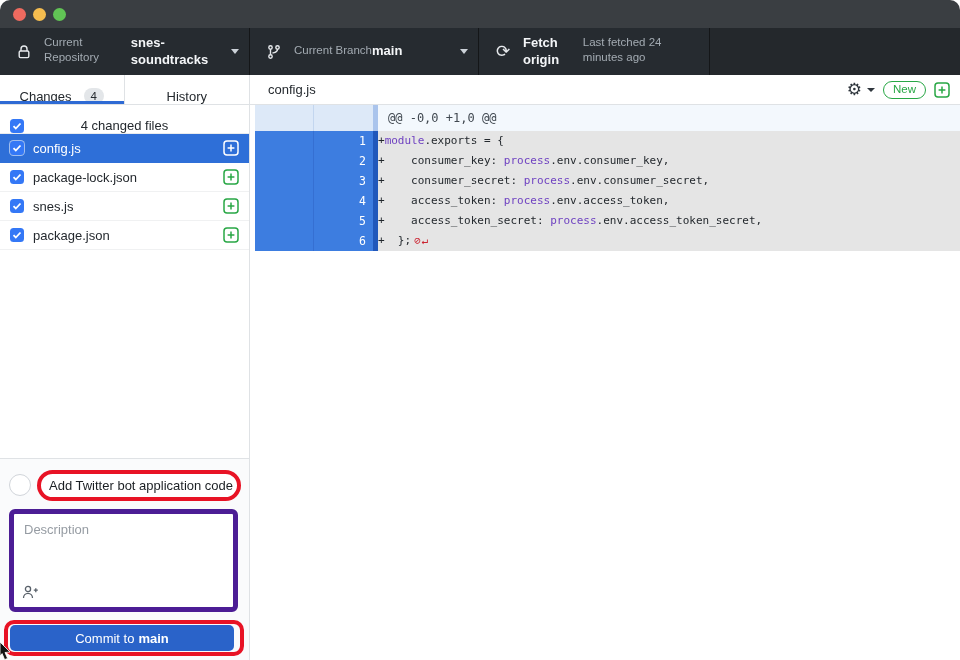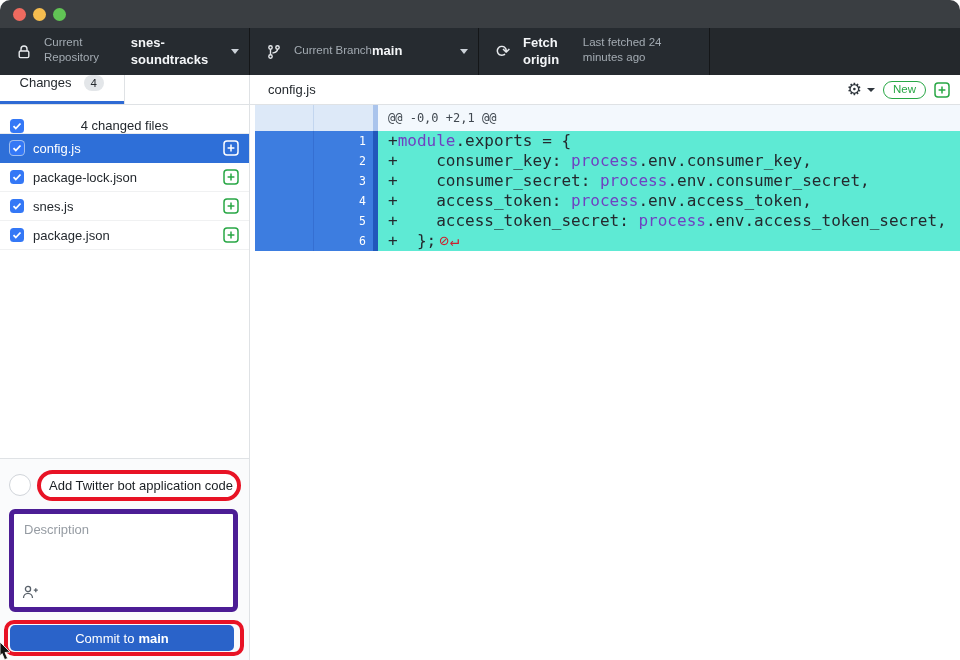--- a/index.html
+++ b/index.html
@@ -28,21 +28,21 @@
   .tb-label { font-size:11.5px; color:#a3abb2; }
   .tb-value { font-size:13px; font-weight:bold; color:#f4f6f8; }
   .tb-title { font-size:13px; font-weight:bold; color:#f4f6f8; }
   .tb-sub   { font-size:11.5px; color:#a3abb2; }
   .tb-chevron { margin-left:auto; width:0; height:0; border-left:4.5px solid transparent; border-right:4.5px solid transparent; border-top:5px solid #ccd2d8; }
   .sync-glyph { font-size:17px; color:#e7eaed; line-height:1; }
 
   
   .sidebar { position:absolute; left:0; top:75px; width:250px; bottom:0; background:#ffffff; border-right:1px solid #dfe2e5; }
   .tabs { display:flex; height:30px; border-bottom:1px solid #dfe2e5; }
-  .tab { position:relative; width:50%; display:flex; align-items:flex-start; justify-content:center; gap:12px; font-size:13px; color:#24292e; cursor:default; }
+  .tab { position:relative; width:50%; display:flex; align-items:flex-end; justify-content:center; gap:12px; font-size:13px; color:#24292e; cursor:default; }
   .tab-changes { border-right:1px solid #dfe2e5; }
   .tab-active .tab-underline { position:absolute; left:0; right:0; bottom:0; height:3px; background:#2e6ad4; }
   .tab-badge { background:#e3e6e9; color:#24292e; font-size:11.5px; border-radius:9px; padding:1px 7px; line-height:14px; }
 
   .files-header { position:relative; height:29px; border-bottom:1px solid #e9ebed; display:flex; align-items:flex-end; padding:0 10px; }
   .files-header-label { position:absolute; left:0; right:0; text-align:center; font-size:13px; color:#24292e; }
   .file-row { height:29px; display:flex; align-items:center; padding:0 10px; border-bottom:1px solid #f0f1f2; font-size:13px; color:#24292e; }
   .file-row .fname { margin-left:9px; }
   .file-row .plus { margin-left:auto; display:flex; }
   .file-row.selected { background:#2e6fd8; color:#ffffff; border-bottom-color:#2e6fd8; }
@@ -79,21 +79,21 @@
   .diff-row { display:flex; }
   .hunk-row { height:26px; line-height:26px; }
   .hunk-row .g1, .hunk-row .g2 { width:59px; background:#dde9f8; }
   .hunk-row .g1 { border-right:1px solid #c3d6ef; }
   .hunk-row .edge { width:5px; background:#aac4ec; }
   .hunk-row .hunk-text { flex:1; background:#f3f8fd; color:#404850; font-size:12px; padding-left:10px; white-space:pre; }
   .line-row { height:20px; line-height:20px; }
   .line-row .g1, .line-row .g2 { width:59px; background:#3d7de0; color:#ffffff; font-size:11.5px; text-align:right; padding-right:7px; }
   .line-row .g1 { border-right:1px solid #356fd2; }
   .line-row .edge { width:5px; background:#2158bb; }
-  .line-row .code { flex:1; background:#5eead4; font-size:16px; color:#24292e; padding-left:10px; }
+  .line-row .code { flex:1; background:#e5e5e5; font-size:11px; color:#24292e; padding-left:0; }
   .code span { white-space:pre; }
   .code .kw { color:#6f42c1; }
   .code .marker { color:#cb2431; margin-left:3px; letter-spacing:1px; }
 
   .cursor { position:absolute; left:-2px; bottom:-5px; }
 </style>
 </head>
 <body>
 
 <div class="window">
@@ -146,20 +146,23 @@
     </div>
     <div style="flex:1; background:#24282c;"></div>
   </div>
 
   <div class="sidebar">
     <div class="tabs">
       <div class="tab tab-changes tab-active">
         <span>Changes</span>
         <span class="tab-badge">4</span>
         <span class="tab-underline"></span>
+      </div>
+      <div class="tab">
+        <span>History</span>
       </div>
     </div>
 
     <div class="files-header">
       <span class="checkbox">
         <svg width="10" height="10" viewBox="0 0 10 10">
             <path d="M1.5 5.2l2.3 2.3 4.7-5" stroke="#fff" stroke-width="1.8" fill="none"></path>
           </svg>
       </span>
       <span class="files-header-label">4 changed files</span>
@@ -264,21 +267,21 @@
           </svg>
         </span>
       </span>
     </div>
 
     <div class="diff">
       <div class="diff-row hunk-row">
         <span class="g1"></span>
         <span class="g2"></span>
         <span class="edge"></span>
-        <span class="hunk-text">@@ -0,0 +2,1 @@</span>
+        <span class="hunk-text">@@ -0,0 +1,0 @@</span>
       </div>
 
       <div class="diff-row line-row">
         <span class="g1"></span>
         <span class="g2">1</span>
         <span class="edge"></span>
         <span class="code"><span>+</span><span></span><span class="kw">module</span><span>.exports = {</span></span>
       </div>
       <div class="diff-row line-row">
         <span class="g1"></span>

